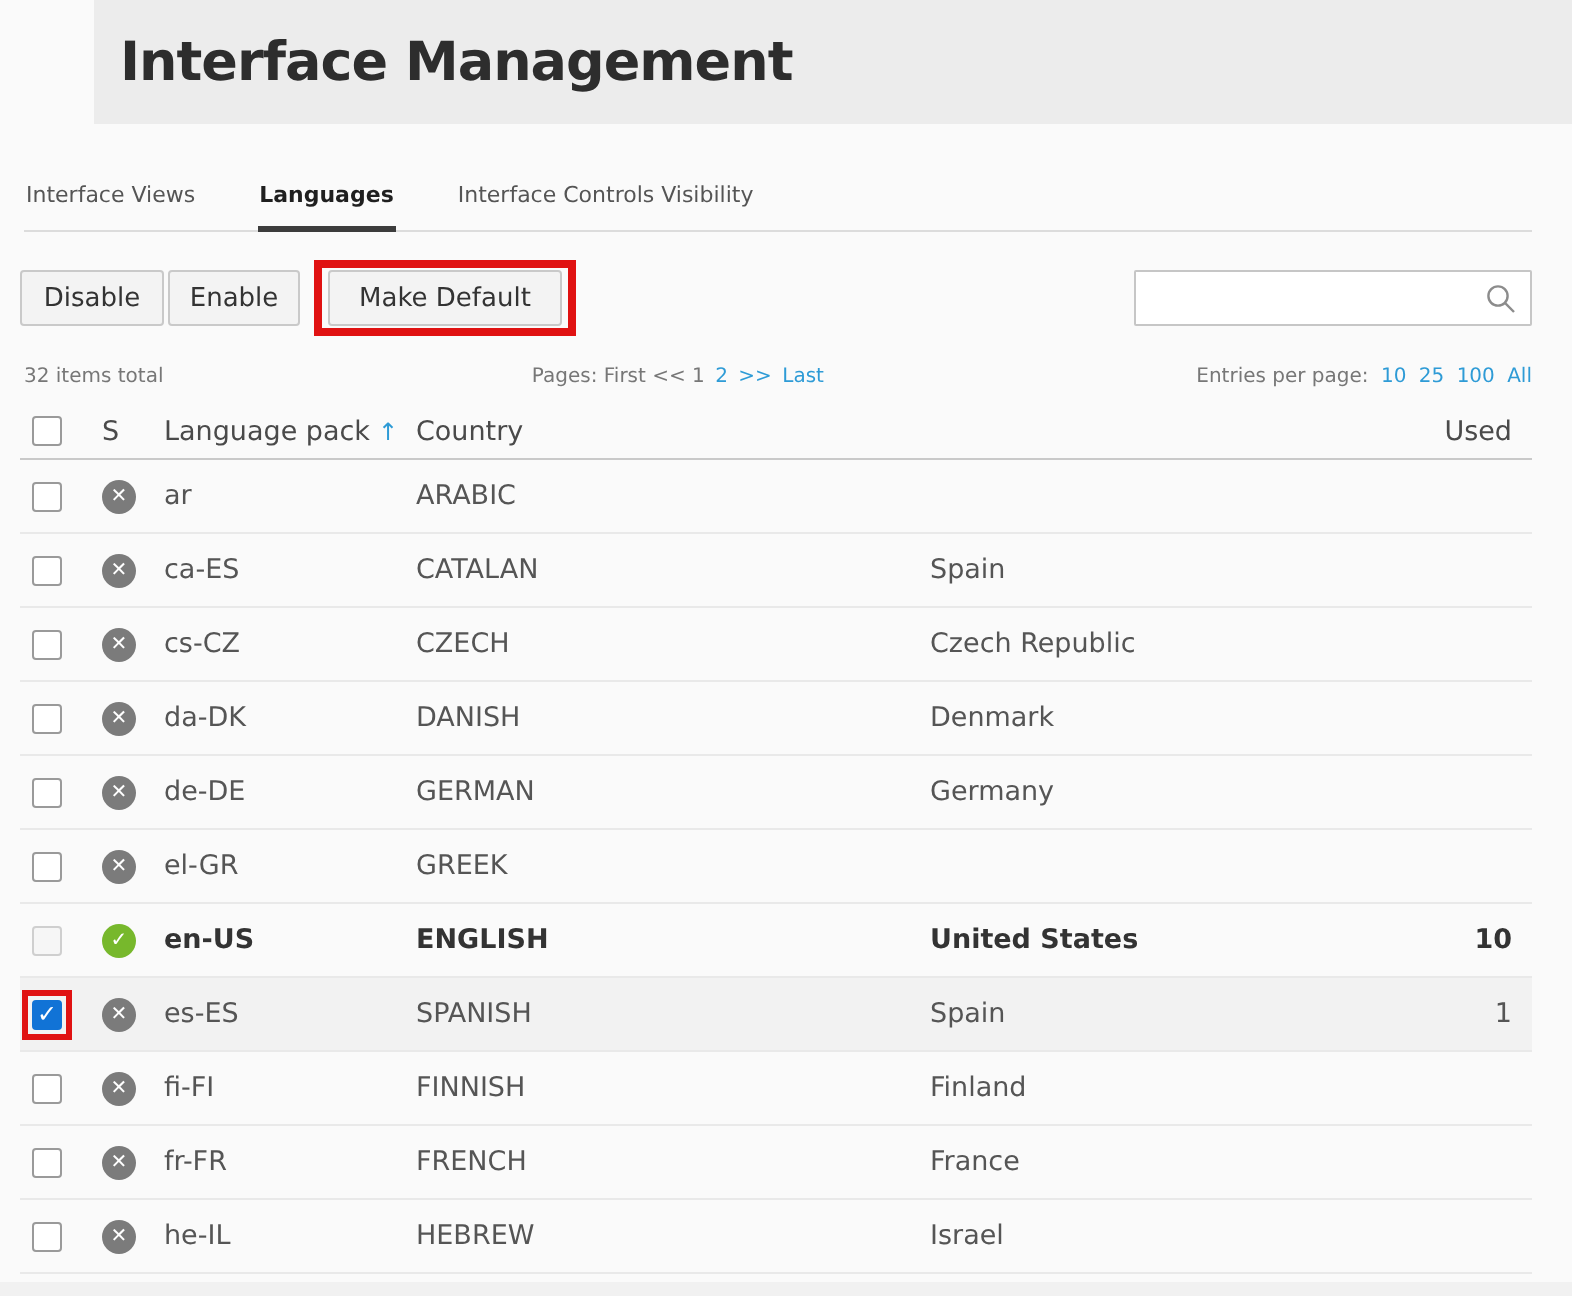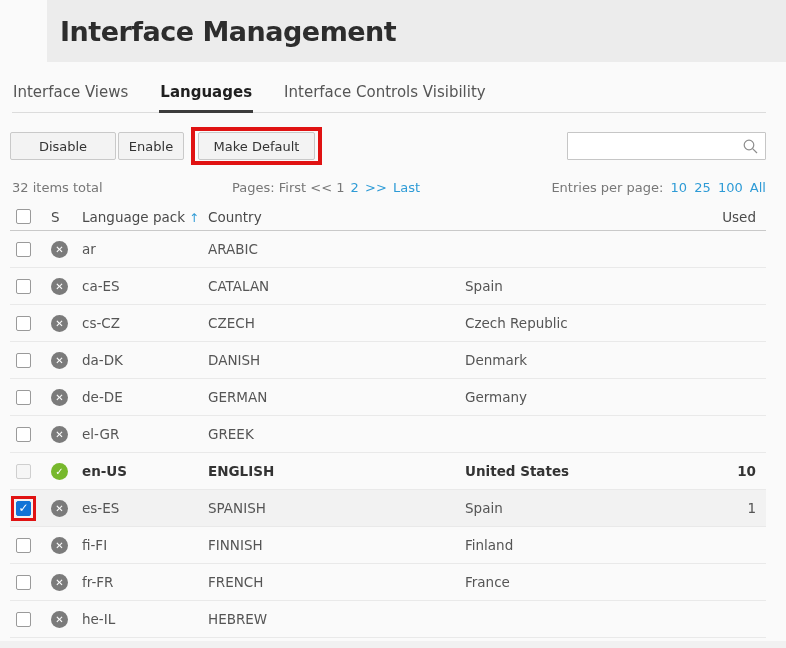--- a/index.html
+++ b/index.html
@@ -5,41 +5,41 @@
   * { margin:0; padding:0; box-sizing:border-box; }
   body { background:#ffffff; font-family:"DejaVu Sans","Liberation Sans",sans-serif; }
   .page { width:786px; height:648px; background:#fafafa; position:relative; overflow:hidden; }
 
   
   .hdr { height:62px; background:#ececec; display:flex; align-items:center; padding:0 13px;margin-left:47px; }
   .hdr-title { font-size:27px; font-weight:700; color:#2d2d2d; letter-spacing:-0.5px; }
 
   
   .tabs { margin:17px 20px 0 12px; border-bottom:1px solid #dcdcdc; display:flex; gap:30px; }
-  .tab { font-size:15px; color:#555; padding:4px 1px 9px; cursor:pointer; }
+  .tab { font-size:11px; color:#555; padding:4px 1px 9px; cursor:pointer;margin-top:8px; }
   .tab.active { color:#1f1f1f; font-weight:700; border-bottom:3px solid #3c3c3c; margin-bottom:-1px; }
 
   
   .toolbar { margin:13px 20px 0 10px; height:40px; display:flex; align-items:center; }
   .btn { height:28px; background:#f3f3f3; border:1px solid #c9c9c9; border-radius:2px;
          font-size:13px; color:#333; display:flex; align-items:center; justify-content:center;
          cursor:pointer; font-family:inherit; }
-  .btn-disable { width:106px; }
+  .btn-disable { width:72px; }
   .btn-enable { width:66px; margin-left:2px; }
   .btn-make { width:117px; }
   .annotation-box { margin-left:7px; border:4px solid #e01212; padding:1px 3px; display:flex; align-items:flex-end; }
   .spacer { flex:1; }
   .search { position:relative; width:199px; height:28px; }
   .search input { width:100%; height:100%; border:1px solid #c6c6c6; border-radius:1px; background:#fff;
                   padding:0 28px 0 8px; font-size:13px; color:#444; font-family:inherit; outline:none; }
   .search svg { position:absolute; right:7px; top:6px; }
 
   
   .meta { margin:14px 20px 0 12px; display:flex; justify-content:space-between; align-items:flex-start;
-          font-size:13px; color:#777; }
+          font-size:10px; color:#777; }
   .lnk { color:#2E9BD6; cursor:pointer; text-decoration:none; }
   .meta .pages span { margin-right:2px; }
   .entries .lnk { margin-left:3px; }
 
   
   .tbl { margin:8px 20px 0 10px; width:756px; }
   .thead { display:flex; align-items:center; height:28px; border-bottom:1px solid #c9c9c9;
            font-size:13.5px; color:#4a4a4a; }
   .row { display:flex; align-items:center; height:37px; border-bottom:1px solid #e9e9e9;
          font-size:13.5px; color:#555; }
@@ -286,19 +286,20 @@
     <div class="c-select">
       <span class="cbx-wrap">
         <span class="cbx unchecked"></span>
       </span>
     </div>
     <div class="c-status">
       <span class="status-icon x">✕</span>
     </div>
     <div class="c-pack">he-IL</div>
     <div class="c-lang">HEBREW</div>
+    <div class="c-country">Israel</div>
     <div class="c-used"></div>
   </div>
 </div>
   </div>
 
   <div class="bottom-strip"></div>
 </div>
 
 </body></html>

